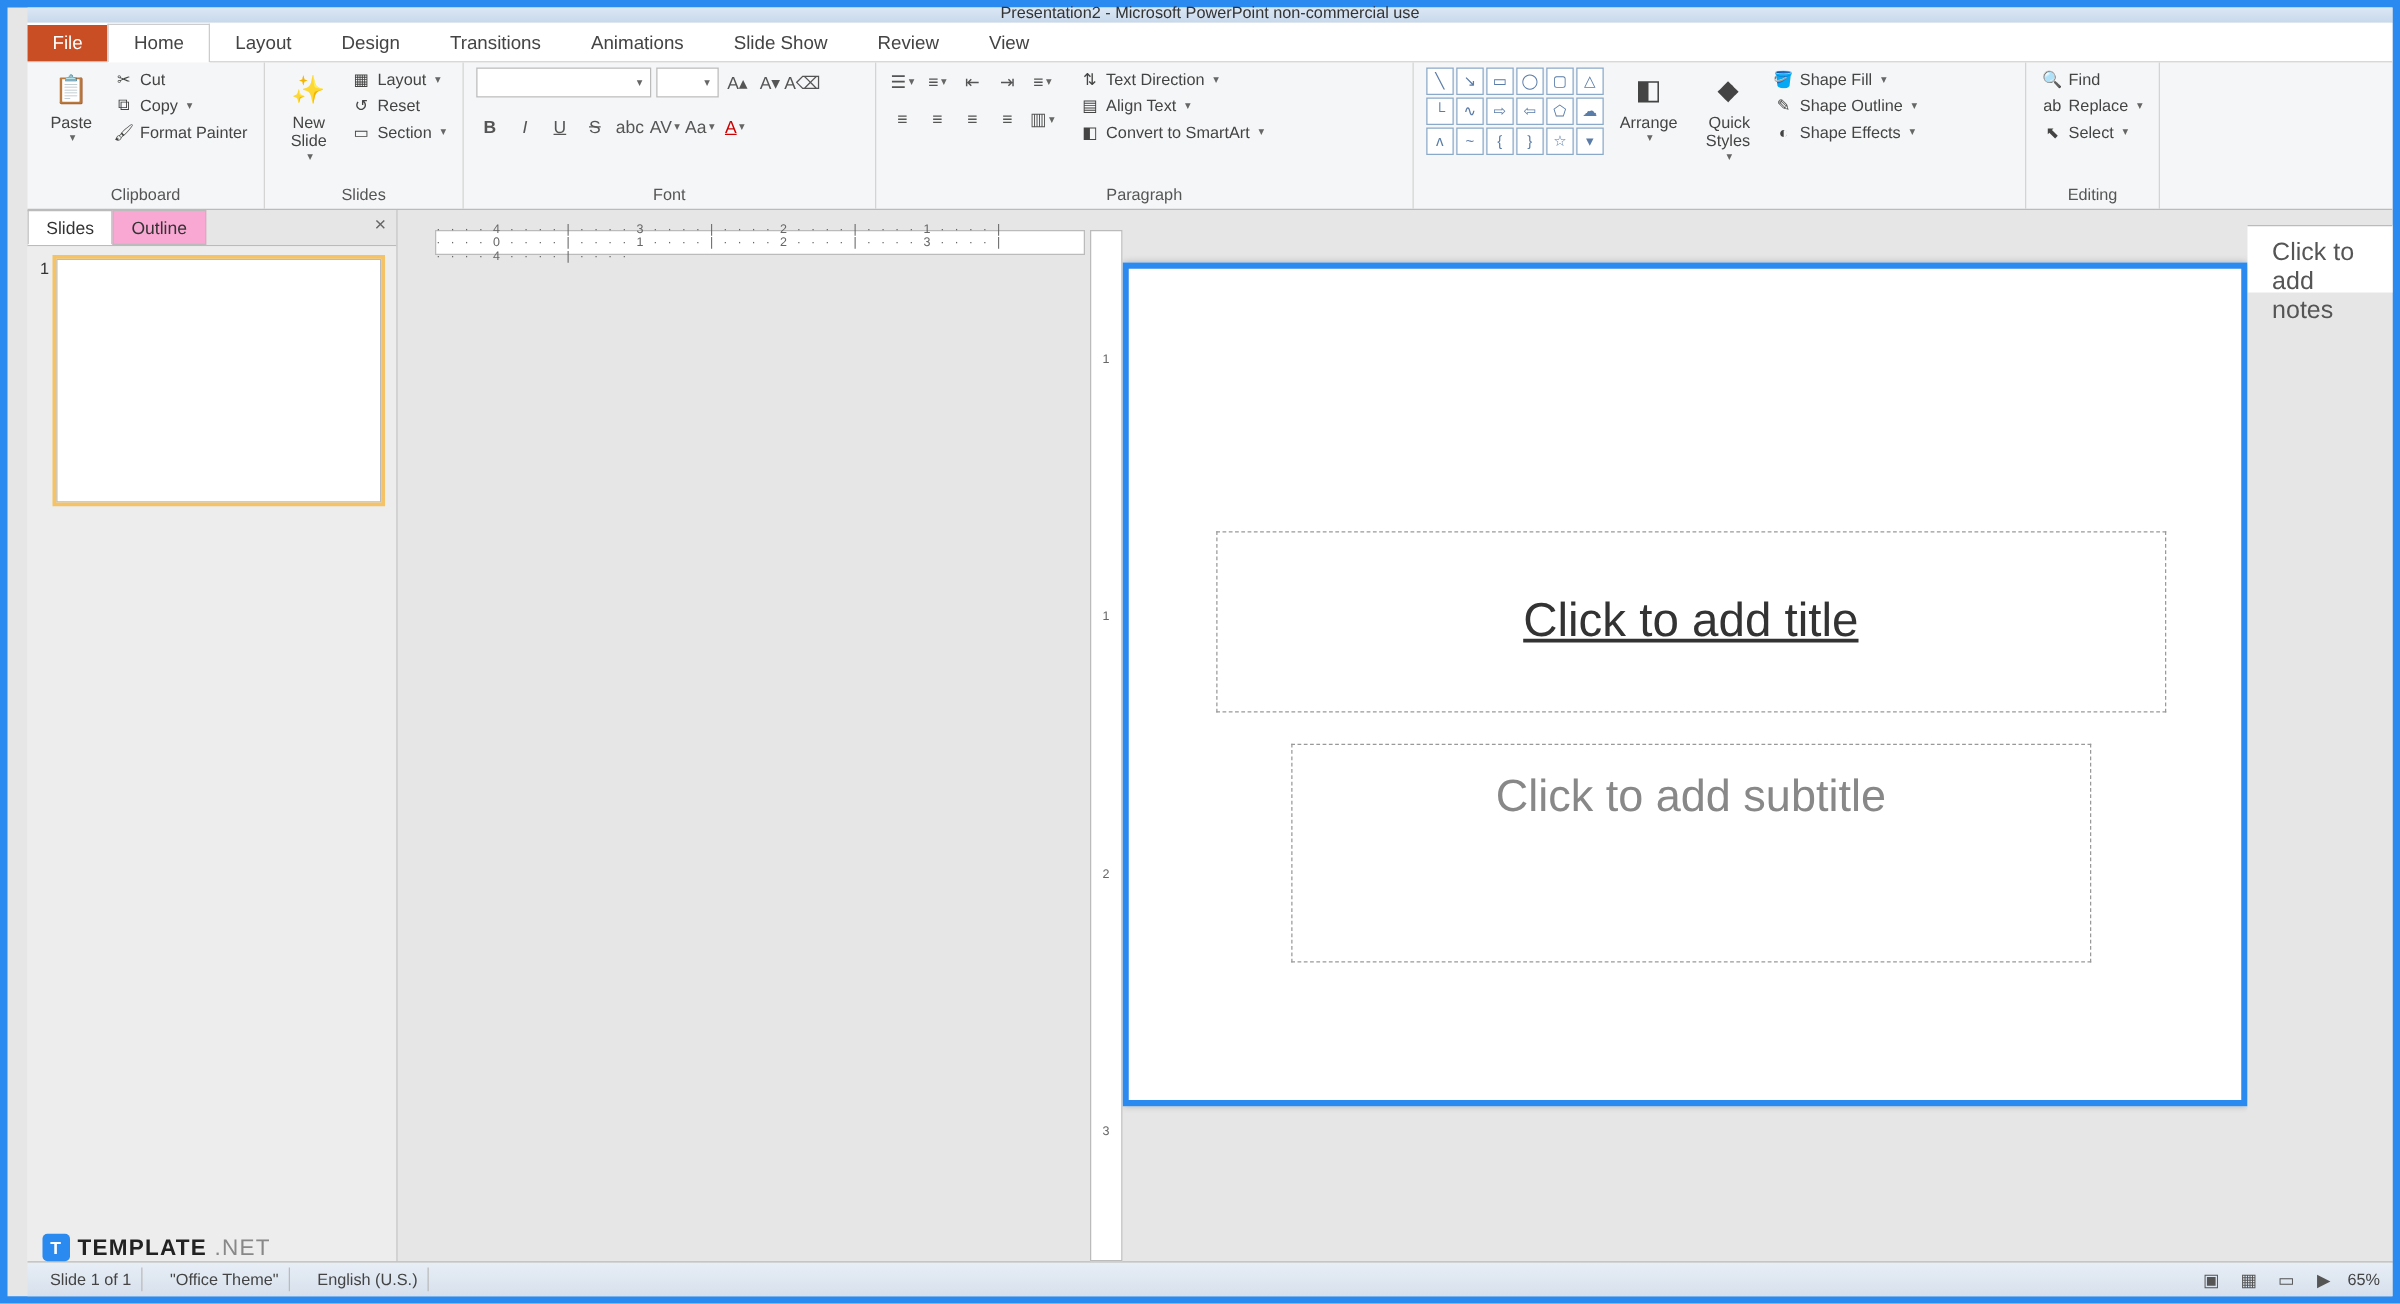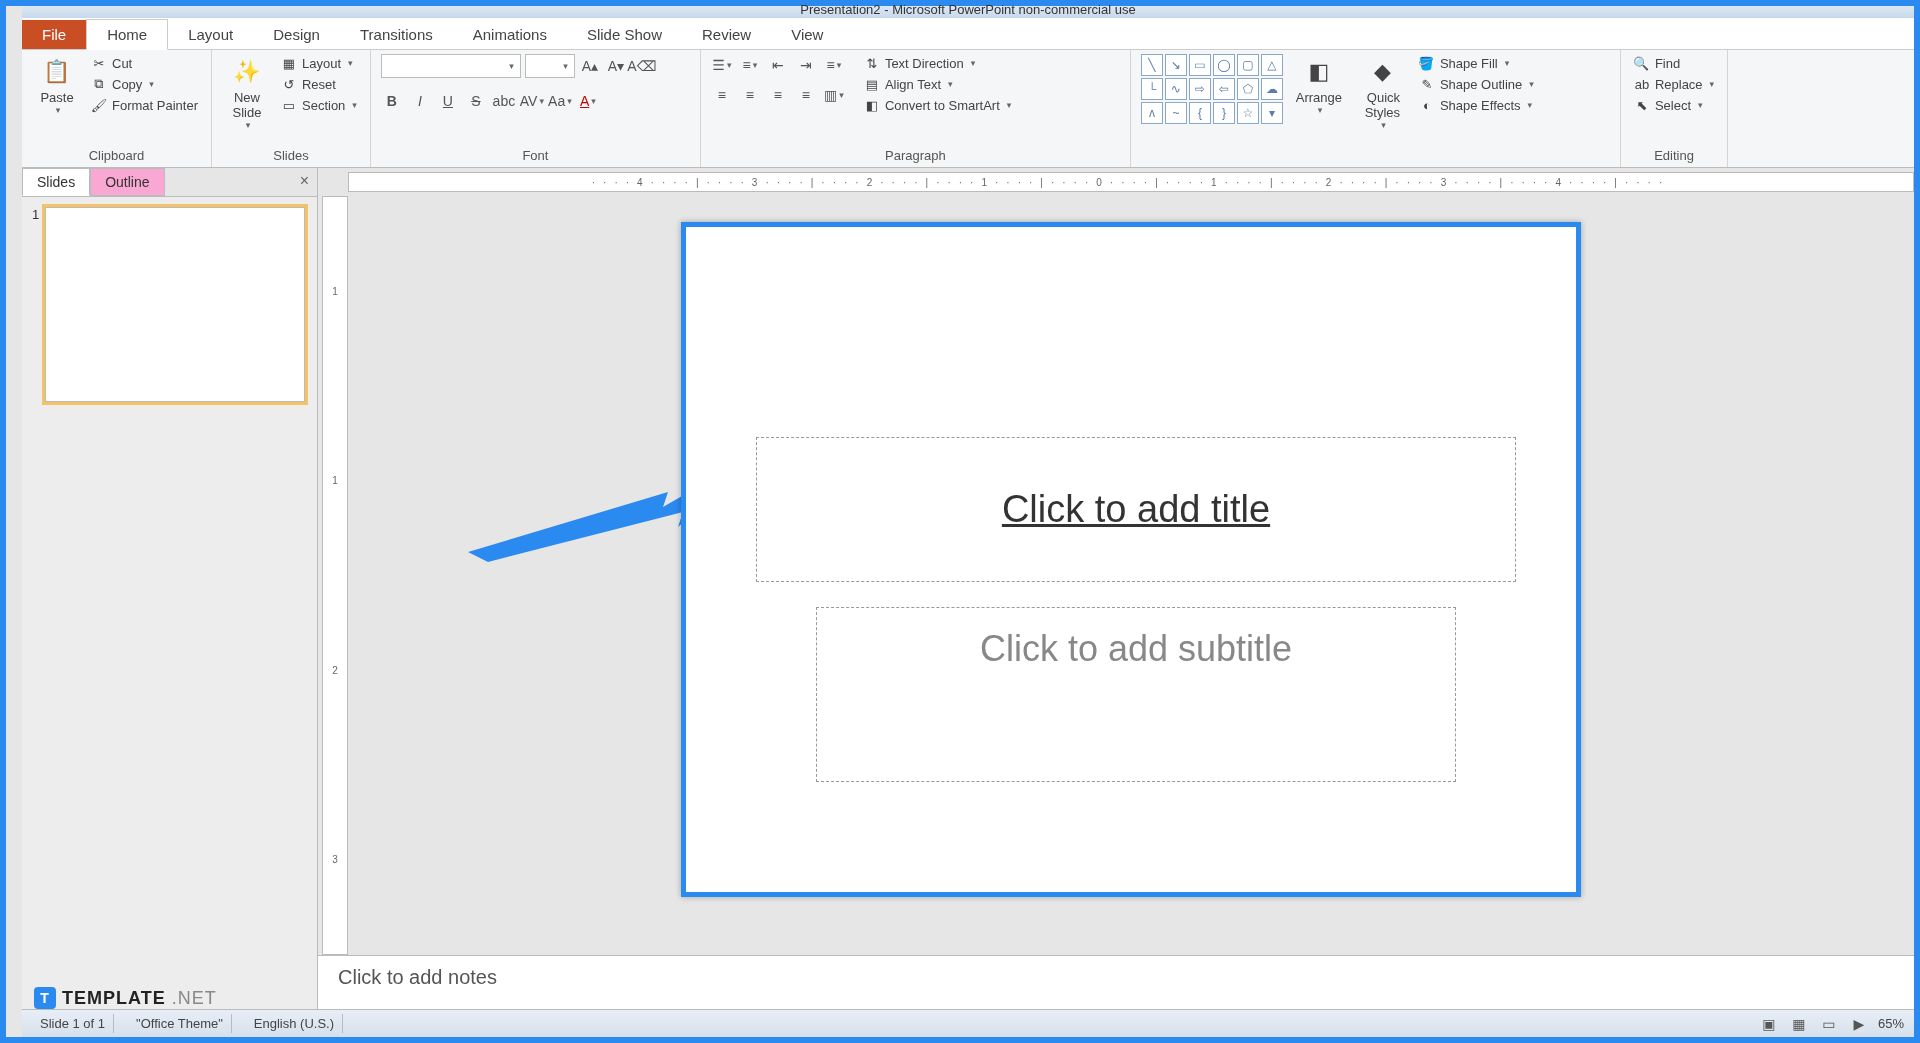--- a/index.html
+++ b/index.html
@@ -35,21 +35,21 @@
 .left-pane { width: 296px; background: #f0f0f0; border-right: 1px solid #bbb; display: flex; flex-direction: column; }
 .pane-tabs { display: flex; background: #e6e6e6; border-bottom: 1px solid #bbb; }
 .pane-tab { padding: 5px 14px; font-size: 14px; color: #333; border: 1px solid #bbb; background: #f9a8d4; cursor: pointer; }
 .pane-tab.active { background: #fff; border-bottom: 1px solid #fff; }
 .pane-close { margin-left: auto; padding: 4px 8px; cursor: pointer; color: #666; }
 .thumbs { flex: 1; padding: 10px; background: #ededed; }
 .thumb-wrap { display: flex; gap: 6px; }
 .thumb-num { font-size: 13px; color: #333; }
 .thumb { width: 260px; height: 195px; background: #fff; border: 1px solid #bbb; outline: 3px solid #f5c366; }
 
-.editor { flex: 1; display: flex; flex-direction: column; position: relative; min-height: 0; }
+.editor { flex: 1; display: flex; flex-direction: row; position: relative; min-height: 0; margin-top: 12px; }
 .ruler-h { height: 20px; background: #fff; margin: 4px 0 0 30px; border: 1px solid #bbb; font-size: 10px; color: #666; display: flex; align-items: center; justify-content: center; letter-spacing: 8px; }
 .editor-row { flex: 1; display: flex; min-height: 0; }
 .ruler-v { width: 26px; background: #fff; border: 1px solid #bbb; margin: 4px 0 0 4px; display: flex; flex-direction: column; align-items: center; justify-content: space-around; font-size: 10px; color: #666; }
 .canvas-area { flex: 1; display: flex; align-items: flex-start; justify-content: center; padding: 30px 0 0 0; overflow: hidden; position: relative; }
 .slide { width: 900px; height: 675px; background: #fff; border: 5px solid #2b8aef; box-shadow: 0 0 6px rgba(0,0,0,.3); position: relative; }
 .placeholder { position: absolute; border: 1px dashed #999; display: flex; align-items: center; justify-content: center; color: #555; cursor: text; }
 .ph-title { left: 70px; top: 210px; width: 760px; height: 145px; font-size: 38px; color: #333; text-decoration: underline; }
 .ph-sub { left: 130px; top: 380px; width: 640px; height: 175px; font-size: 36px; color: #888; align-items: flex-start; padding-top: 20px; }
 .arrow { position: absolute; left: 120px; top: 260px; pointer-events: none; }
 

